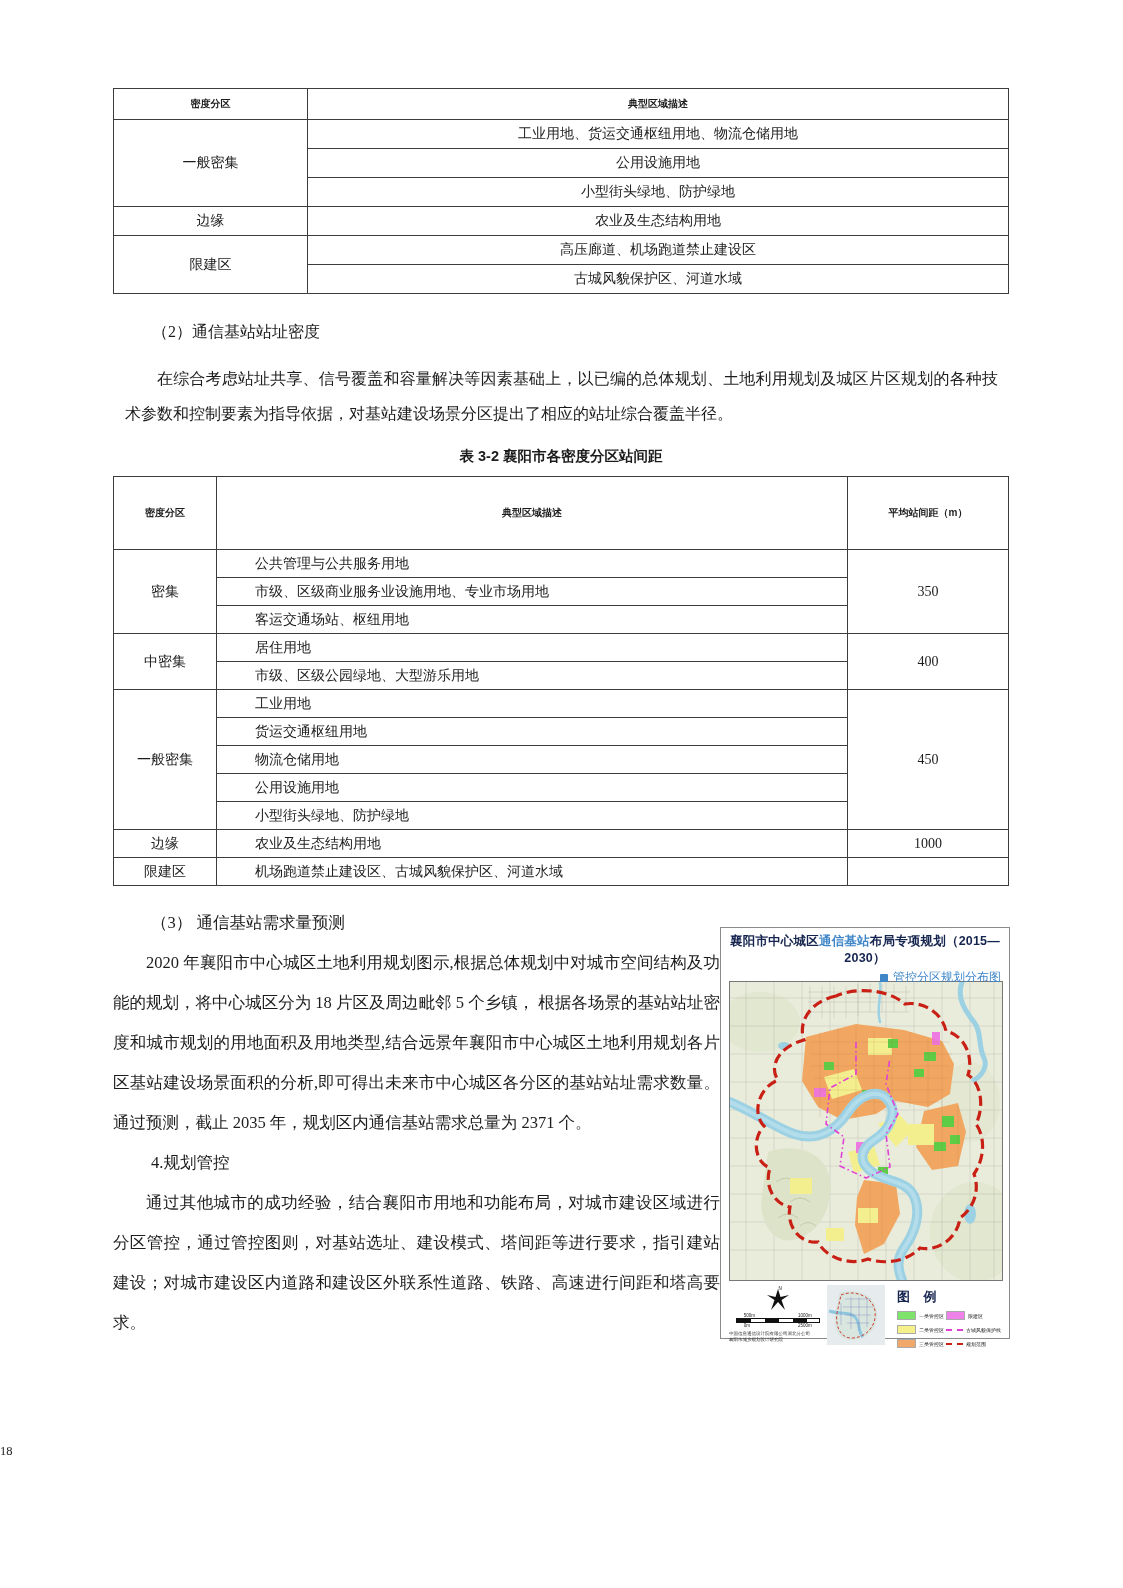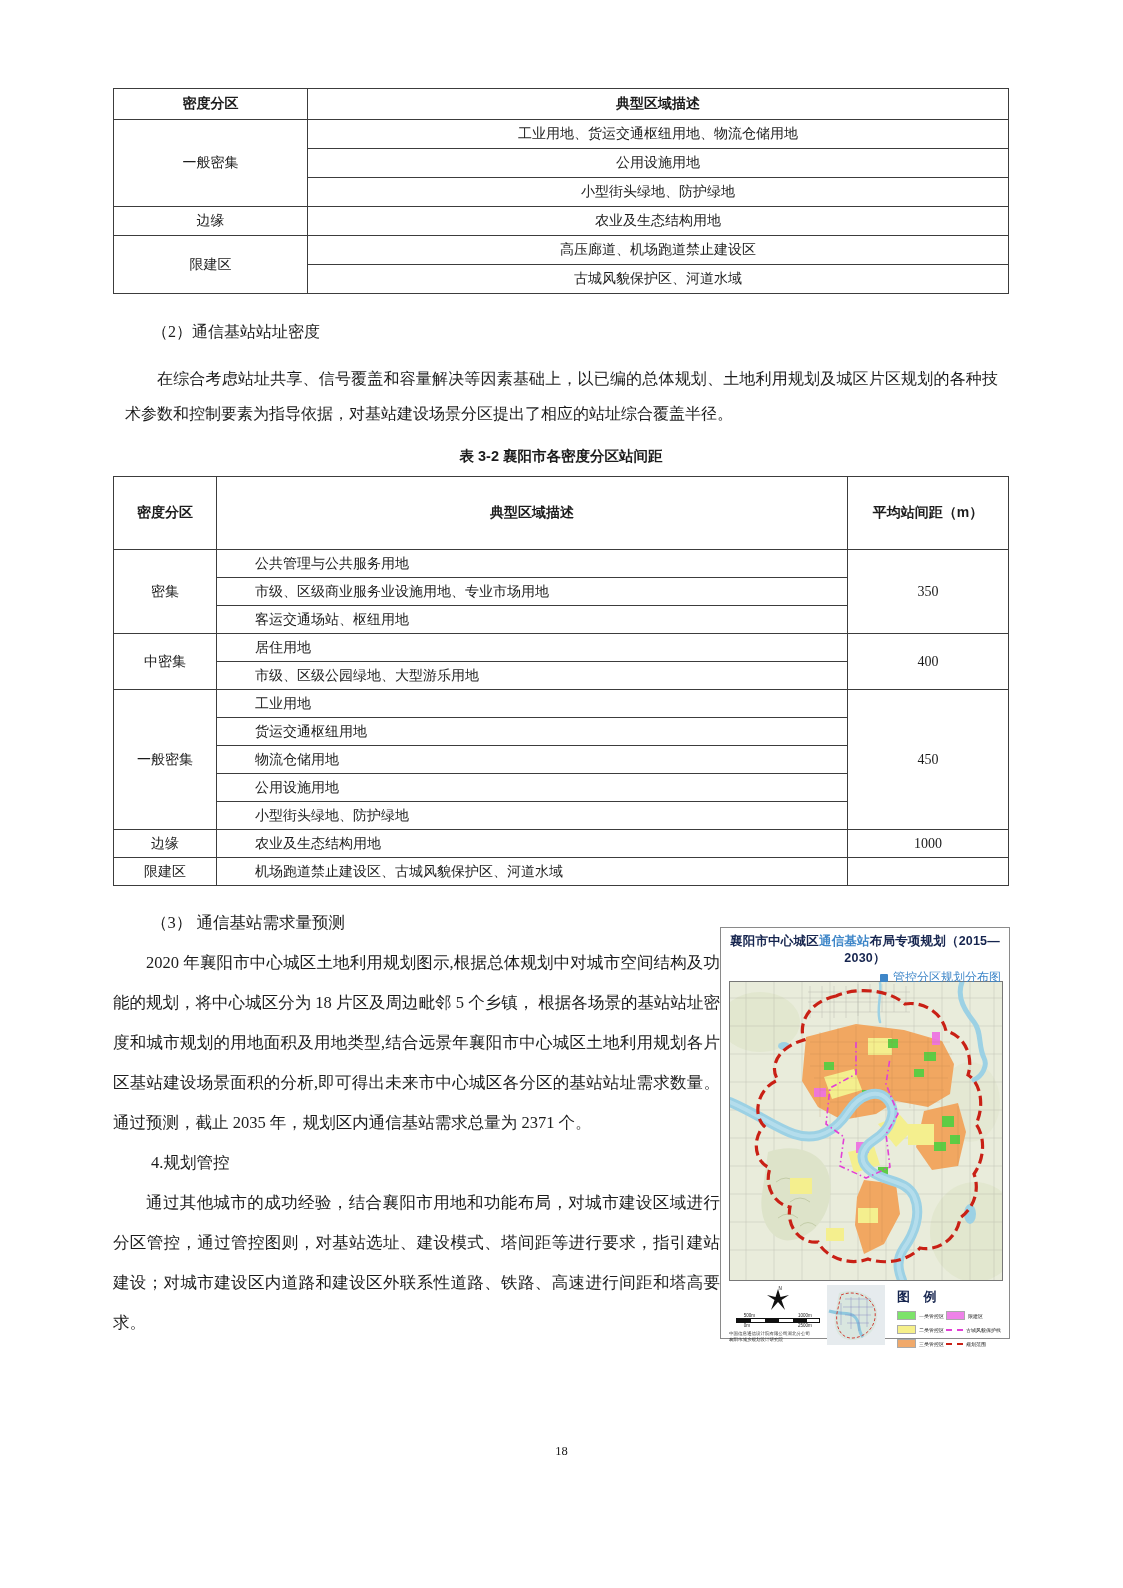--- a/index.html
+++ b/index.html
@@ -9,21 +9,21 @@
     font-family:"Liberation Serif","DejaVu Serif",serif; color:#1c1c1c;
   }
   
   table.doc { border-collapse:collapse; table-layout:fixed; width:896px; }
   table.doc th, table.doc td {
     border:1.6px solid #3c3c3c; font-size:14px; text-align:center;
     padding:0 4px; overflow:hidden; white-space:nowrap;
   }
   table.doc th {
     font-family:"Liberation Sans","DejaVu Sans",sans-serif;
-    font-weight:bold; font-size:14px;
+    font-weight:bold; font-size:10px;
   }
   #table1 { position:absolute; left:113px; top:88px; }
   #table1 th { height:30px; }
   #table1 td { height:28px; }
   #table1 .c1 { width:185px; }
 
   #table2 { position:absolute; left:113px; top:476px; }
   #table2 th { height:72px; }
   #table2 td { height:27px; }
   #table2 .c1 { width:94px; }
@@ -40,21 +40,21 @@
           font-size:16px; line-height:35px; }
   .sec2 .hd { margin:0 0 0 39px; }
   .sec2 .para { margin:12px; text-indent:32px; text-align:justify; }
 
   .content3 { position:absolute; left:113px; top:903px; width:897px;
               font-size:16.5px; line-height:40px; text-align:justify; }
   .content3 .hd { margin:0 0 0 38px; text-align:left; }
   .content3 .para { margin:0; text-indent:33px; }
 
   .pagenum { position:absolute; left:0; top:1444px; width:100%;
-             text-align:center; font-size:12.5px; }
+             text-align:left; font-size:12.5px; }
 
   
   .mapfig {
     float:right; width:290px; height:412px; box-sizing:border-box;
     margin:24px 0 8px 0; border:1px solid #8a8a8a; background:#fff;
     padding:5px 8px 4px 8px;
     font-family:"Liberation Sans","DejaVu Sans",sans-serif;
     text-align:left; text-indent:0; line-height:normal;
   }
   .map-title { font-size:12.5px; font-weight:bold; color:#15244e;

